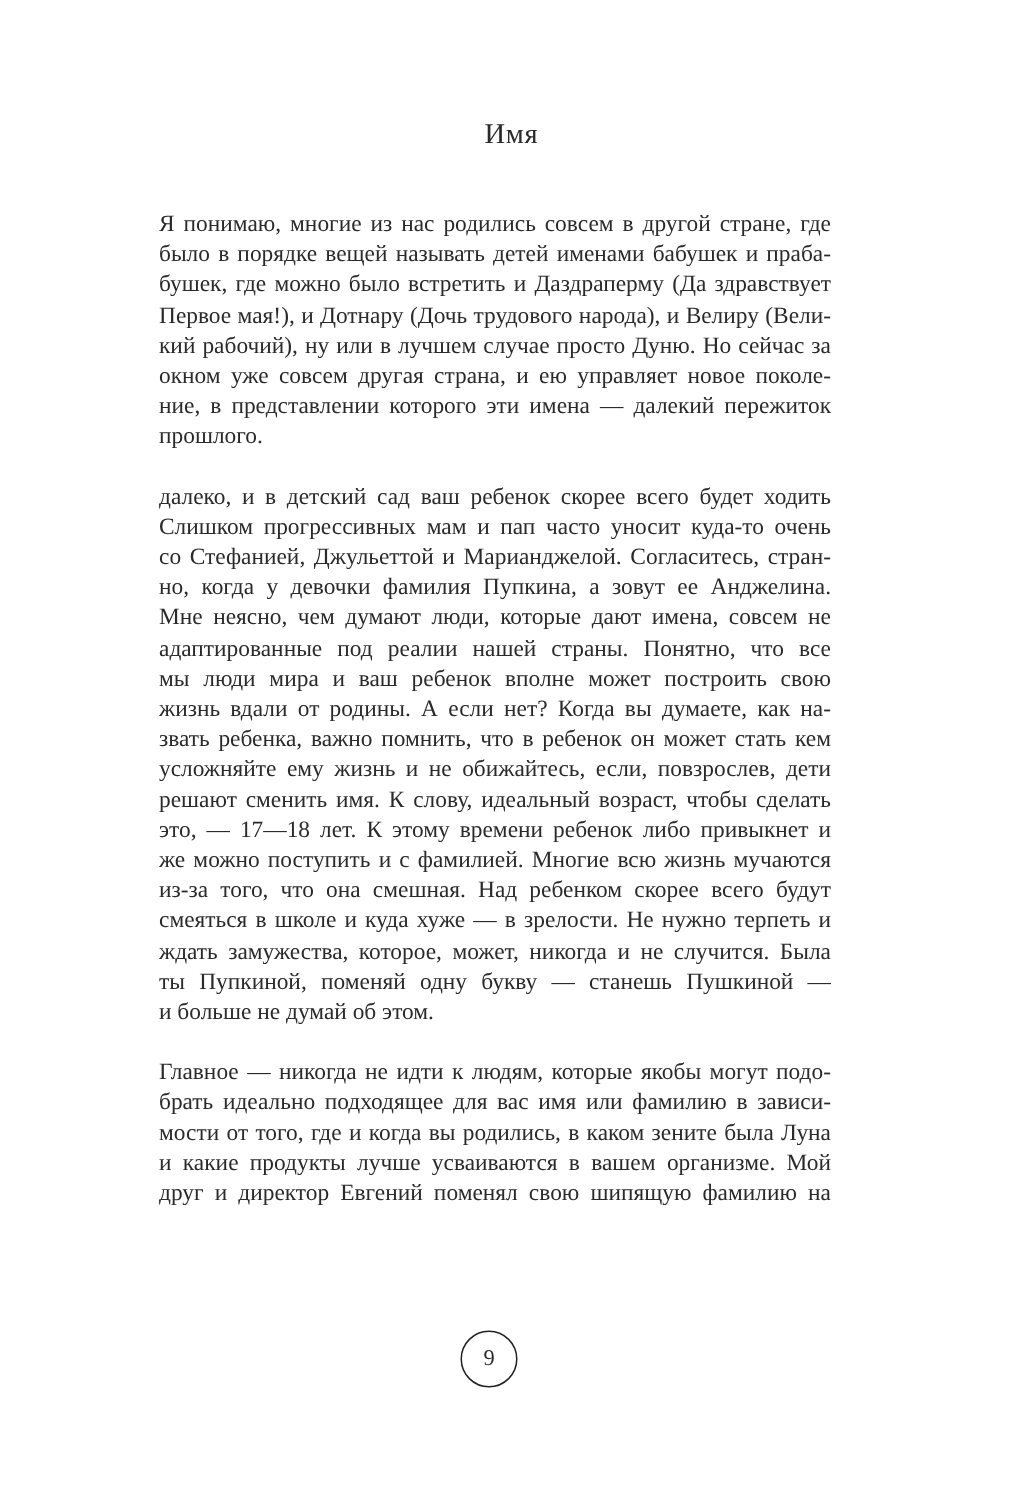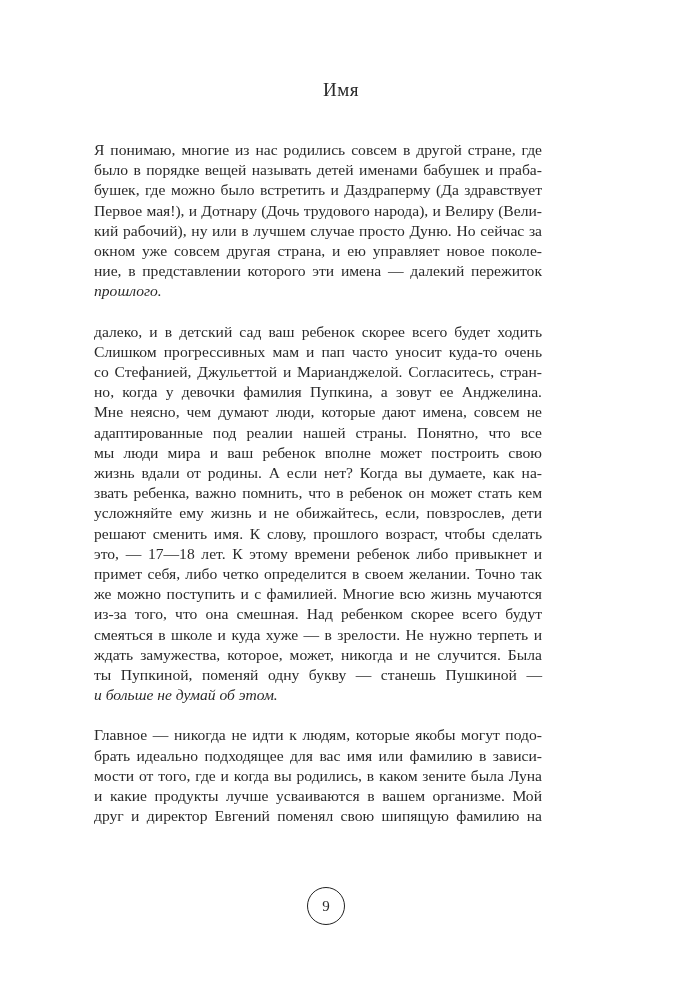--- a/index.html
+++ b/index.html
@@ -6,29 +6,29 @@
   body {
     width: 682px; height: 1001px; background: #ffffff; position: relative; overflow: hidden;
     font-family: "DejaVu Serif", "Liberation Serif", serif; color: #2a2a2a;
   }
   .page { position: absolute; left: 0; top: 0; width: 682px; height: 983px; }
   .title {
     position: absolute; top: 79px; left: 0; width: 682px; text-align: center;
     font-family: "Liberation Serif", serif; font-size: 19px; letter-spacing: 0.5px; color: #2a2a2a;
   }
   .body-text {
-    position: absolute; left: 94px; top: 140px; width: 448px;
+    position: absolute; left: 106px; top: 140px; width: 448px;
     font-family: "Liberation Serif", serif; font-size: 15.6px; line-height: 20.2px;
   }
   .para { margin: 0 0 20.2px 0; }
   .line {
     display: block; white-space: nowrap; text-align: justify; text-align-last: justify;
     height: 20.2px; overflow: visible;
   }
-  .line.last { text-align-last: left; font-style: italic; }
+  .line.last { text-align-last: left; }
   .page-number {
     position: absolute; left: 307px; top: 887px; width: 36px; height: 36px;
     border: 1.5px solid #222; border-radius: 50%;
     display: flex; align-items: center; justify-content: center;
     font-family: "Liberation Serif", serif; font-size: 15px; color: #2a2a2a;
   }
 </style>
 </head>
 <body>
 
@@ -50,23 +50,22 @@
         <span class="line">далеко, и в детский сад ваш ребенок скорее всего будет ходить</span>
         <span class="line">Слишком прогрессивных мам и пап часто уносит куда-то очень</span>
         <span class="line">со Стефанией, Джульеттой и Марианджелой. Согласитесь, стран-</span>
         <span class="line">но, когда у девочки фамилия Пупкина, а зовут ее Анджелина.</span>
         <span class="line">Мне неясно, чем думают люди, которые дают имена, совсем не</span>
         <span class="line">адаптированные под реалии нашей страны. Понятно, что все</span>
         <span class="line">мы люди мира и ваш ребенок вполне может построить свою</span>
         <span class="line">жизнь вдали от родины. А если нет? Когда вы думаете, как на-</span>
         <span class="line">звать ребенка, важно помнить, что в ребенок он может стать кем</span>
         <span class="line">усложняйте ему жизнь и не обижайтесь, если, повзрослев, дети</span>
-        <span class="line">решают сменить имя. К слову, прошлого возраст, чтобы сделать</span>
+        <span class="line">решают сменить имя. К слову, идеальный возраст, чтобы сделать</span>
         <span class="line">это, — 17—18 лет. К этому времени ребенок либо привыкнет и</span>
-        <span class="line">примет себя, либо четко определится в своем желании. Точно так</span>
         <span class="line">же можно поступить и с фамилией. Многие всю жизнь мучаются</span>
         <span class="line">из-за того, что она смешная. Над ребенком скорее всего будут</span>
         <span class="line">смеяться в школе и куда хуже — в зрелости. Не нужно терпеть и</span>
         <span class="line">ждать замужества, которое, может, никогда и не случится. Была</span>
         <span class="line">ты Пупкиной, поменяй одну букву — станешь Пушкиной —</span>
         <span class="line last">и больше не думай об этом.</span>
       </p>
     <p class="para">
         <span class="line">Главное — никогда не идти к людям, которые якобы могут подо-</span>
         <span class="line">брать идеально подходящее для вас имя или фамилию в зависи-</span>

